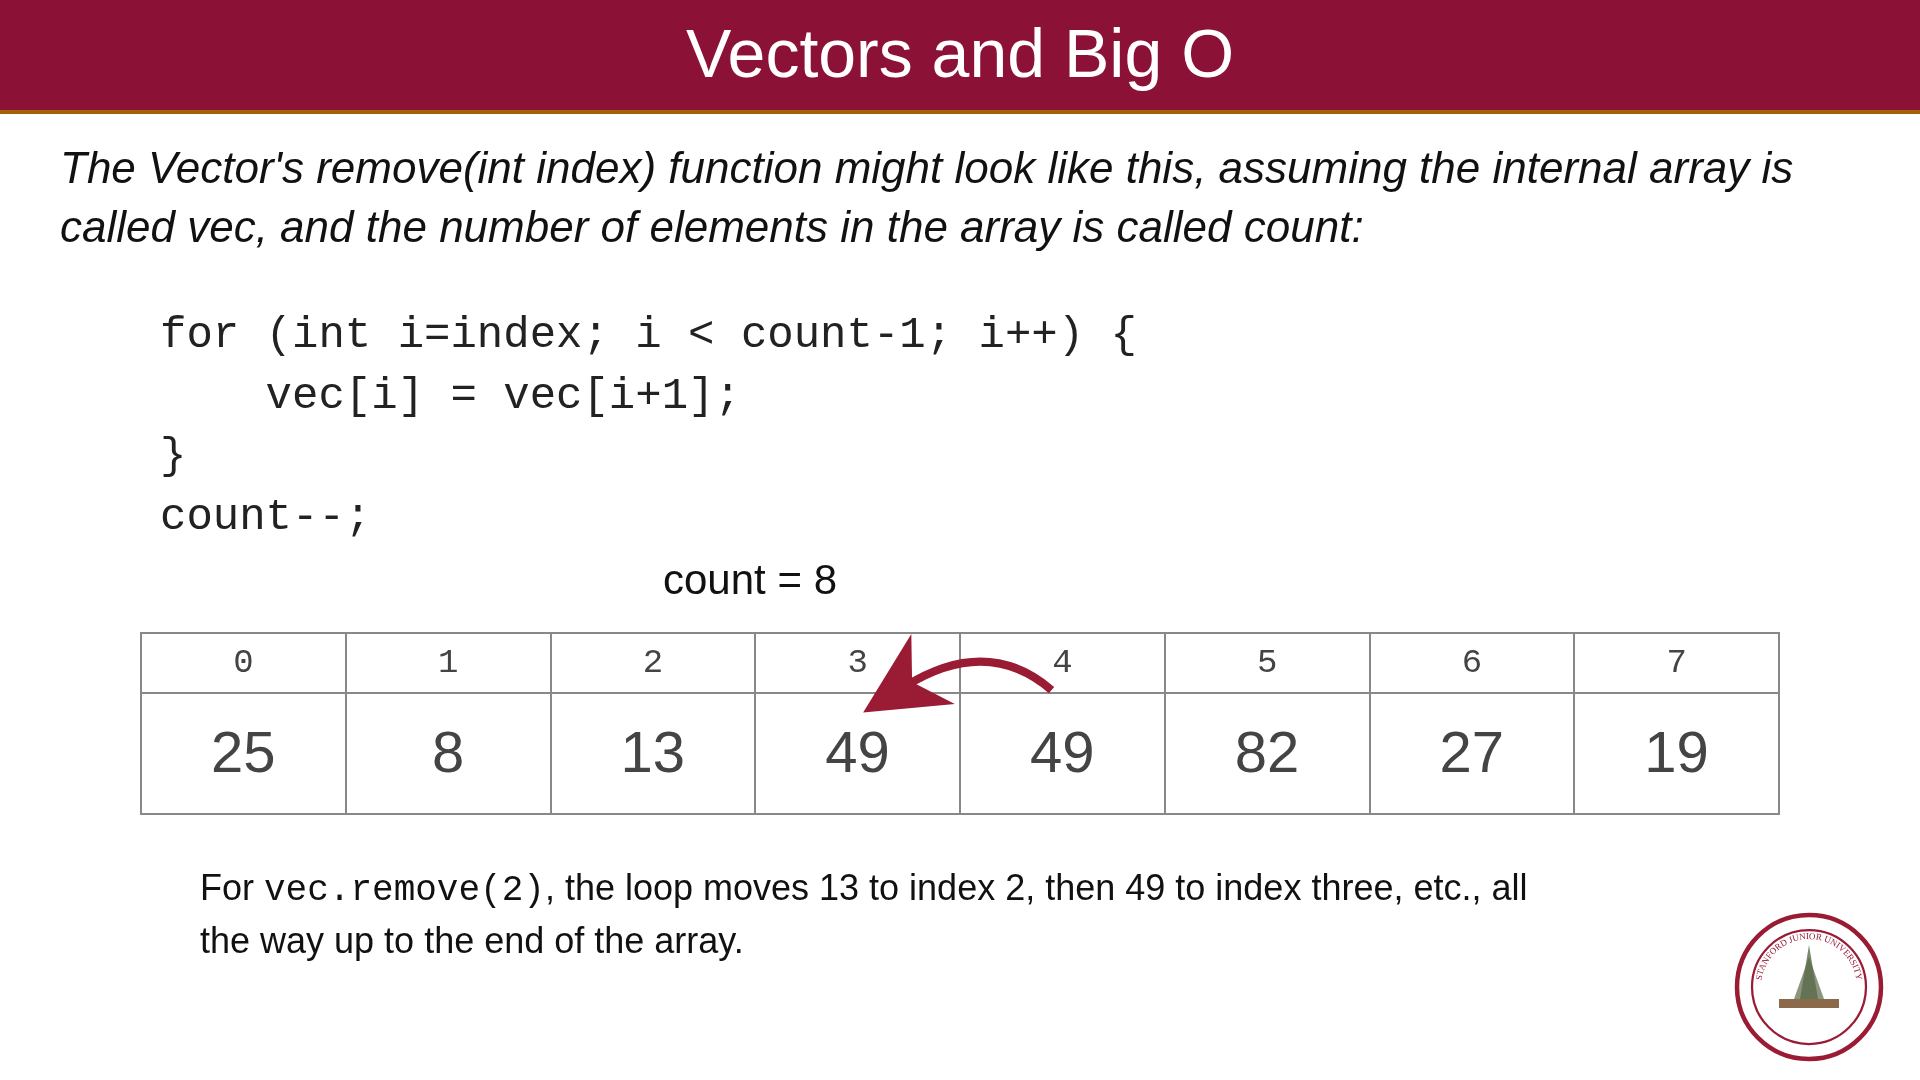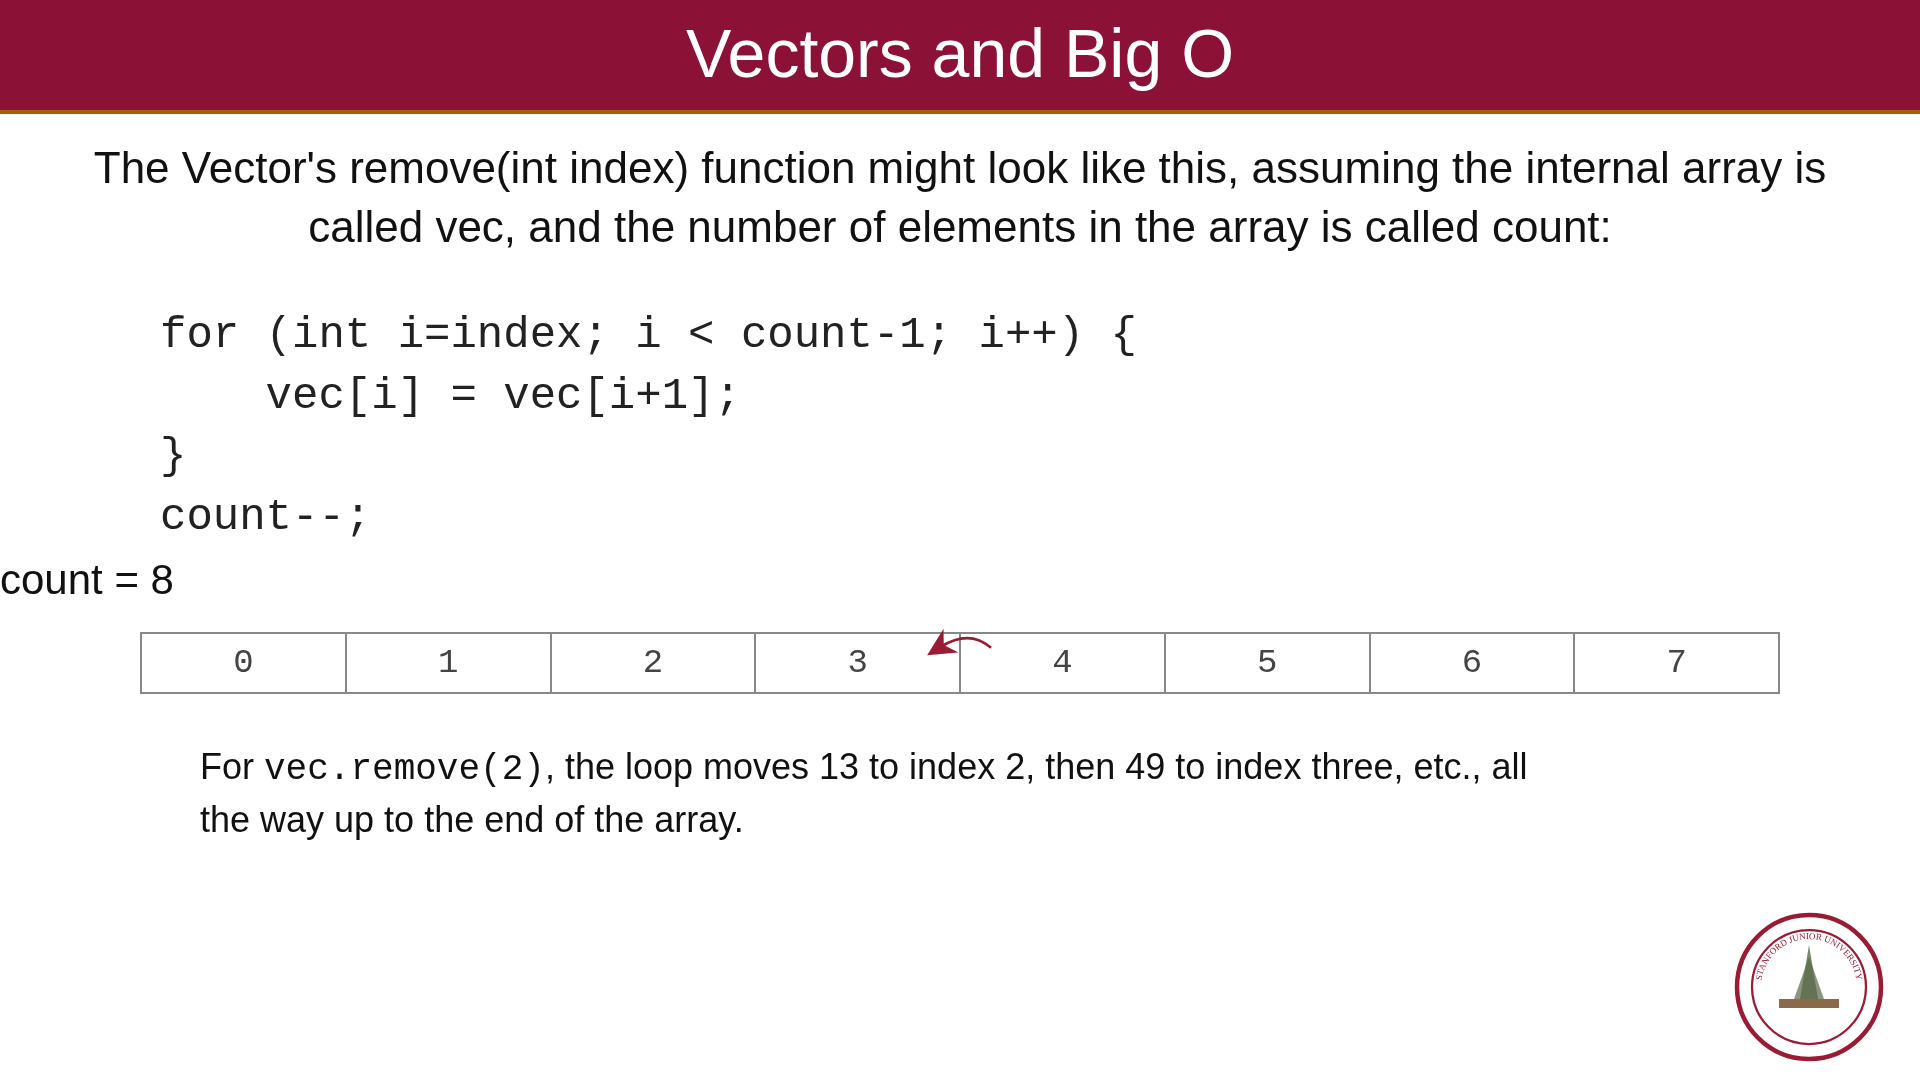--- a/index.html
+++ b/index.html
@@ -11,34 +11,34 @@
     text-align: center;
     padding: 14px 0 18px 0;
     font-size: 68px;
     font-weight: 400;
     border-bottom: 4px solid #a16207;
   }
   .subtitle {
     margin: 24px 60px 0 60px;
     font-size: 44px;
     color: #111;
-    text-align: center;
     line-height: 1.35;
+    font-style: italic;
   }
   .code-block {
     margin: 48px 12px 0 160px;
     font-family: "Courier New", Courier, monospace;
     font-size: 44px;
     color: #222;
     white-space: pre;
     line-height: 1.38;
   }
   .count-label {
     margin: 8px 0 0 0;
-    text-align: left;
+    text-align: center;
     padding-right: 420px;
     font-size: 42px;
     color: #111;
   }
   .array-wrap {
     margin: 28px 140px 0 140px;
     position: relative;
   }
   table.array {
     width: 100%;
@@ -106,20 +106,30 @@
         <tr>
       <th>0</th>
       <th>1</th>
       <th>2</th>
       <th>3</th>
       <th>4</th>
       <th>5</th>
       <th>6</th>
       <th>7</th>
     </tr>
+    <tr>
+      <td>25</td>
+      <td>8</td>
+      <td>13</td>
+      <td>49</td>
+      <td>49</td>
+      <td>82</td>
+      <td>27</td>
+      <td>19</td>
+    </tr>
   </tbody>
     </table>
   <svg class="arrow-svg" viewBox="0 0 1640 200">
     <defs>
       <marker id="ah" markerWidth="14" markerHeight="14" refX="4" refY="5" orient="auto">
         <path d="M0,0 L10,5 L0,10 L3,5 Z" fill="#9a1b34"></path>
       </marker>
     </defs>
     <path d="M 920 70 Q 850 10 760 66" stroke="#9a1b34" stroke-width="9" fill="none" marker-end="url(#ah)"></path>
   </svg>

